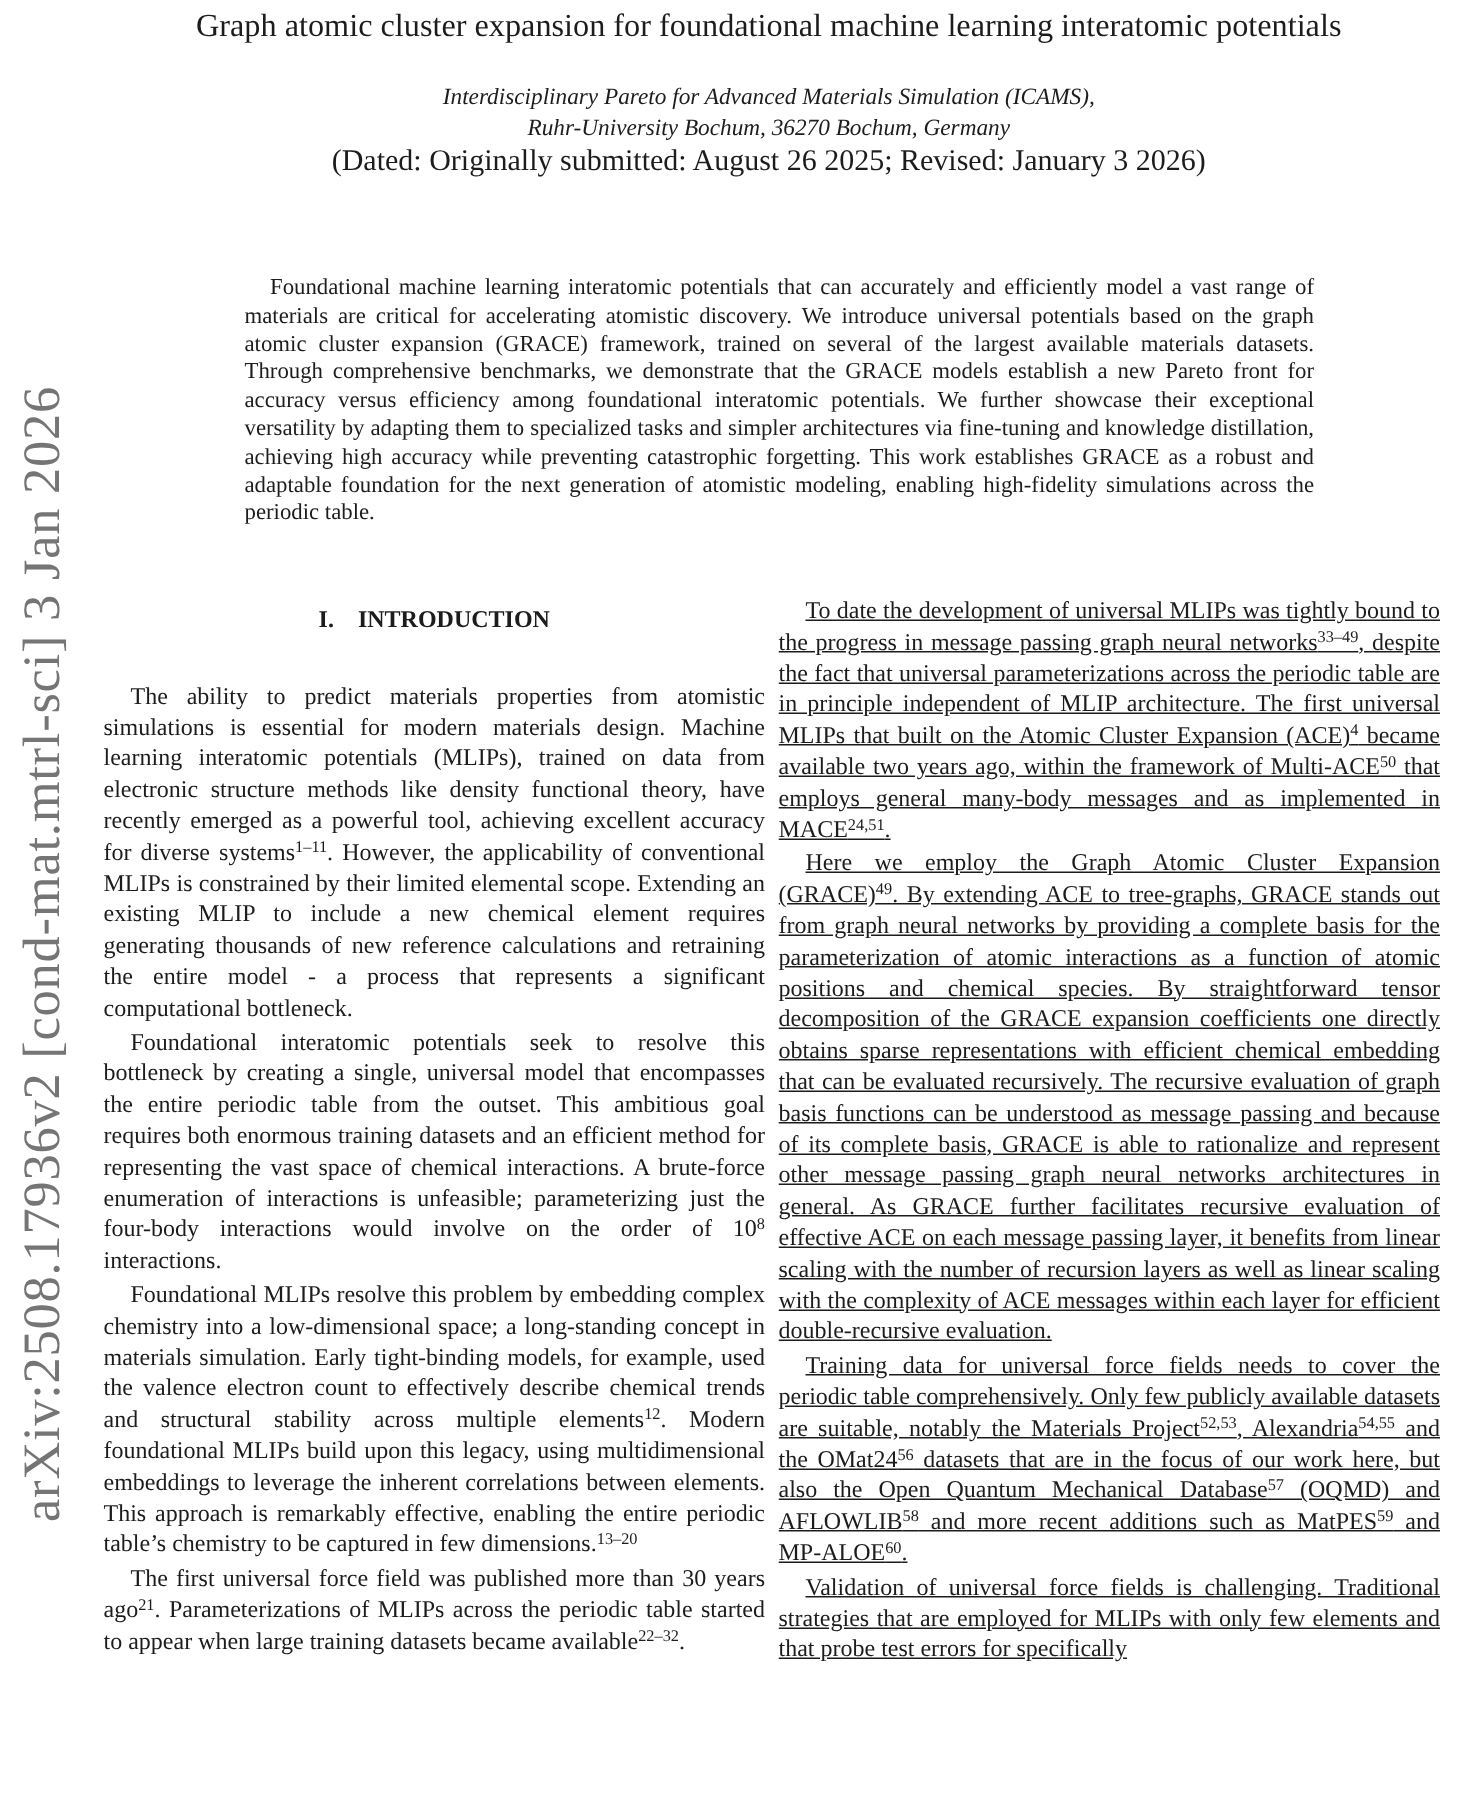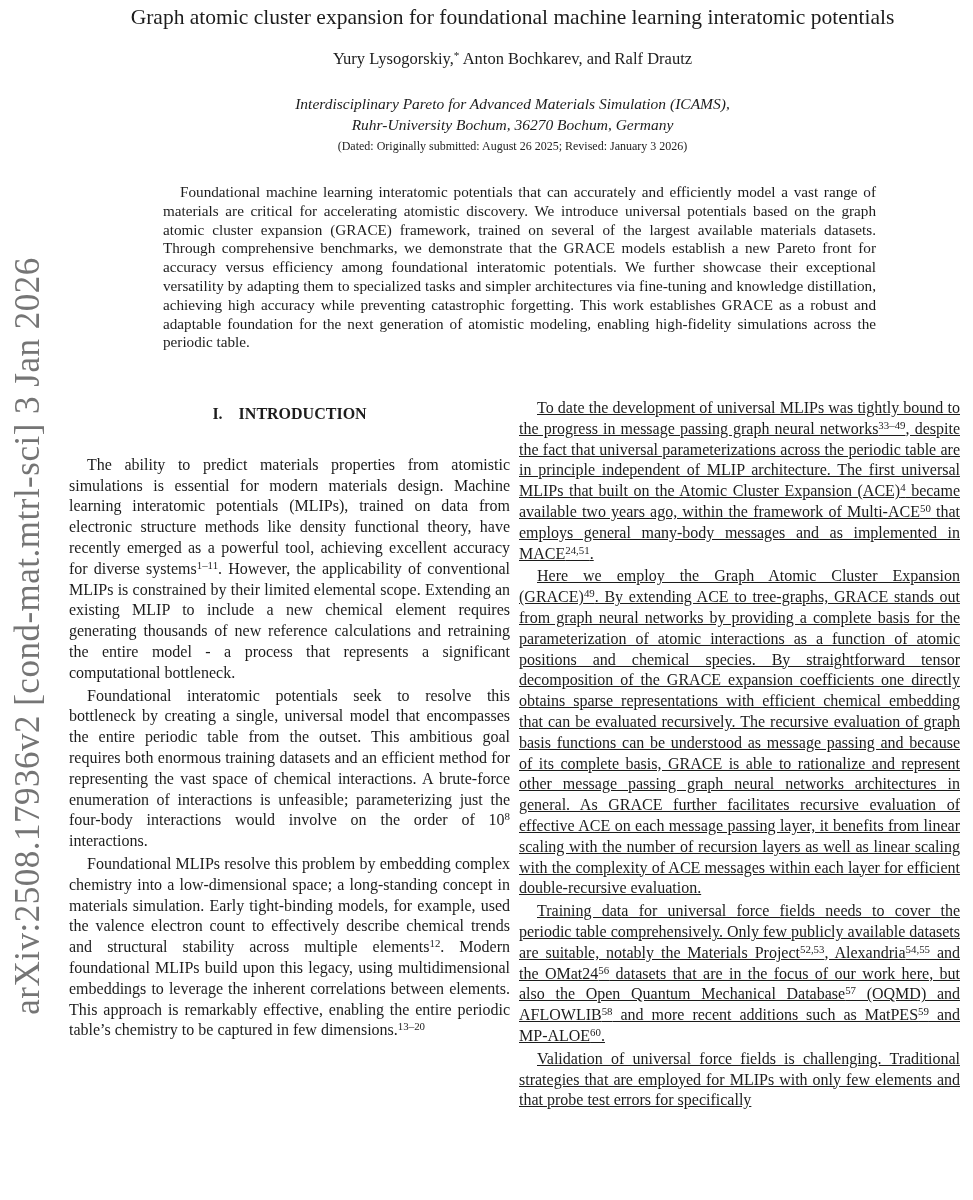--- a/index.html
+++ b/index.html
@@ -41,21 +41,21 @@
     line-height: 20px;
   }
   .affiliation {
     margin-top: 0;
     font-style: italic;
     font-size: 15.5px;
     line-height: 21px;
   }
   .affil-1 { margin-top: 24px; }
   .dated {
-    font-size: 12px;
+    font-size: 20px;
     line-height: 19px;
     margin-top: 2px;
   }
   .abstract {
     position: absolute;
     left: 163px;
     top: 183px;
     width: 713px;
     font-size: 15.2px;
     line-height: 18.8px;
@@ -95,35 +95,35 @@
 </style>
 </head>
 <body>
 
 <div class="page">
 
   <div class="arxiv-banner">arXiv:2508.17936v2  [cond-mat.mtrl-sci]  3 Jan 2026</div>
 
   <div class="header">
     <h1 class="paper-title">Graph atomic cluster expansion for foundational machine learning interatomic potentials</h1>
-    <div class="authors">Yury Lysogorskiy,<sup>*</sup> Anton Bochkarev, and Ralf Drautz</div>
     <div class="affiliation affil-1">Interdisciplinary Pareto for Advanced Materials Simulation (ICAMS),</div>
     <div class="affiliation">Ruhr-University Bochum, 36270 Bochum, Germany</div>
     <div class="dated">(Dated: Originally submitted: August 26 2025; Revised: January 3 2026)</div>
   </div>
 
   <div class="abstract">Foundational machine learning interatomic potentials that can accurately and efficiently model a vast range of materials are critical for accelerating atomistic discovery. We introduce universal potentials based on the graph atomic cluster expansion (GRACE) framework, trained on several of the largest available materials datasets. Through comprehensive benchmarks, we demonstrate that the GRACE models establish a new Pareto front for accuracy versus efficiency among foundational interatomic potentials. We further showcase their exceptional versatility by adapting them to specialized tasks and simpler architectures via fine-tuning and knowledge distillation, achieving high accuracy while preventing catastrophic forgetting. This work establishes GRACE as a robust and adaptable foundation for the next generation of atomistic modeling, enabling high-fidelity simulations across the periodic table.</div>
 
   <div class="column column-left">
     <div class="section-heading">
       <span class="section-number">I.</span><span>INTRODUCTION</span>
     </div>
     <p>The ability to predict materials properties from atomistic simulations is essential for modern materials design. Machine learning interatomic potentials (MLIPs), trained on data from electronic structure methods like density functional theory, have recently emerged as a powerful tool, achieving excellent accuracy for diverse systems<sup>1–11</sup>. However, the applicability of conventional MLIPs is constrained by their limited elemental scope. Extending an existing MLIP to include a new chemical element requires generating thousands of new reference calculations and retraining the entire model - a process that represents a significant computational bottleneck.</p>
     <p>Foundational interatomic potentials seek to resolve this bottleneck by creating a single, universal model that encompasses the entire periodic table from the outset. This ambitious goal requires both enormous training datasets and an efficient method for representing the vast space of chemical interactions. A brute-force enumeration of interactions is unfeasible; parameterizing just the four-body interactions would involve on the order of 10<sup>8</sup> interactions.</p>
     <p>Foundational MLIPs resolve this problem by embedding complex chemistry into a low-dimensional space; a long-standing concept in materials simulation. Early tight-binding models, for example, used the valence electron count to effectively describe chemical trends and structural stability across multiple elements<sup>12</sup>. Modern foundational MLIPs build upon this legacy, using multidimensional embeddings to leverage the inherent correlations between elements. This approach is remarkably effective, enabling the entire periodic table’s chemistry to be captured in few dimensions.<sup>13–20</sup></p>
+    <p>The first universal force field was published more than 30 years ago<sup>21</sup>. Parameterizations of MLIPs across the periodic table started to appear when large training datasets became available<sup>22–32</sup>.</p>
   </div>
 
   <div class="column column-right">
     <p>To date the development of universal MLIPs was tightly bound to the progress in message passing graph neural networks<sup>33–49</sup>, despite the fact that universal parameterizations across the periodic table are in principle independent of MLIP architecture. The first universal MLIPs that built on the Atomic Cluster Expansion (ACE)<sup>4</sup> became available two years ago, within the framework of Multi-ACE<sup>50</sup> that employs general many-body messages and as implemented in MACE<sup>24,51</sup>.</p>
     <p>Here we employ the Graph Atomic Cluster Expansion (GRACE)<sup>49</sup>. By extending ACE to tree-graphs, GRACE stands out from graph neural networks by providing a complete basis for the parameterization of atomic interactions as a function of atomic positions and chemical species. By straightforward tensor decomposition of the GRACE expansion coefficients one directly obtains sparse representations with efficient chemical embedding that can be evaluated recursively. The recursive evaluation of graph basis functions can be understood as message passing and because of its complete basis, GRACE is able to rationalize and represent other message passing graph neural networks architectures in general. As GRACE further facilitates recursive evaluation of effective ACE on each message passing layer, it benefits from linear scaling with the number of recursion layers as well as linear scaling with the complexity of ACE messages within each layer for efficient double-recursive evaluation.</p>
     <p>Training data for universal force fields needs to cover the periodic table comprehensively. Only few publicly available datasets are suitable, notably the Materials Project<sup>52,53</sup>, Alexandria<sup>54,55</sup> and the OMat24<sup>56</sup> datasets that are in the focus of our work here, but also the Open Quantum Mechanical Database<sup>57</sup> (OQMD) and AFLOWLIB<sup>58</sup> and more recent additions such as MatPES<sup>59</sup> and MP-ALOE<sup>60</sup>.</p>
     <p>Validation of universal force fields is challenging. Traditional strategies that are employed for MLIPs with only few elements and that probe test errors for specifically</p>
   </div>
 
 </div>

